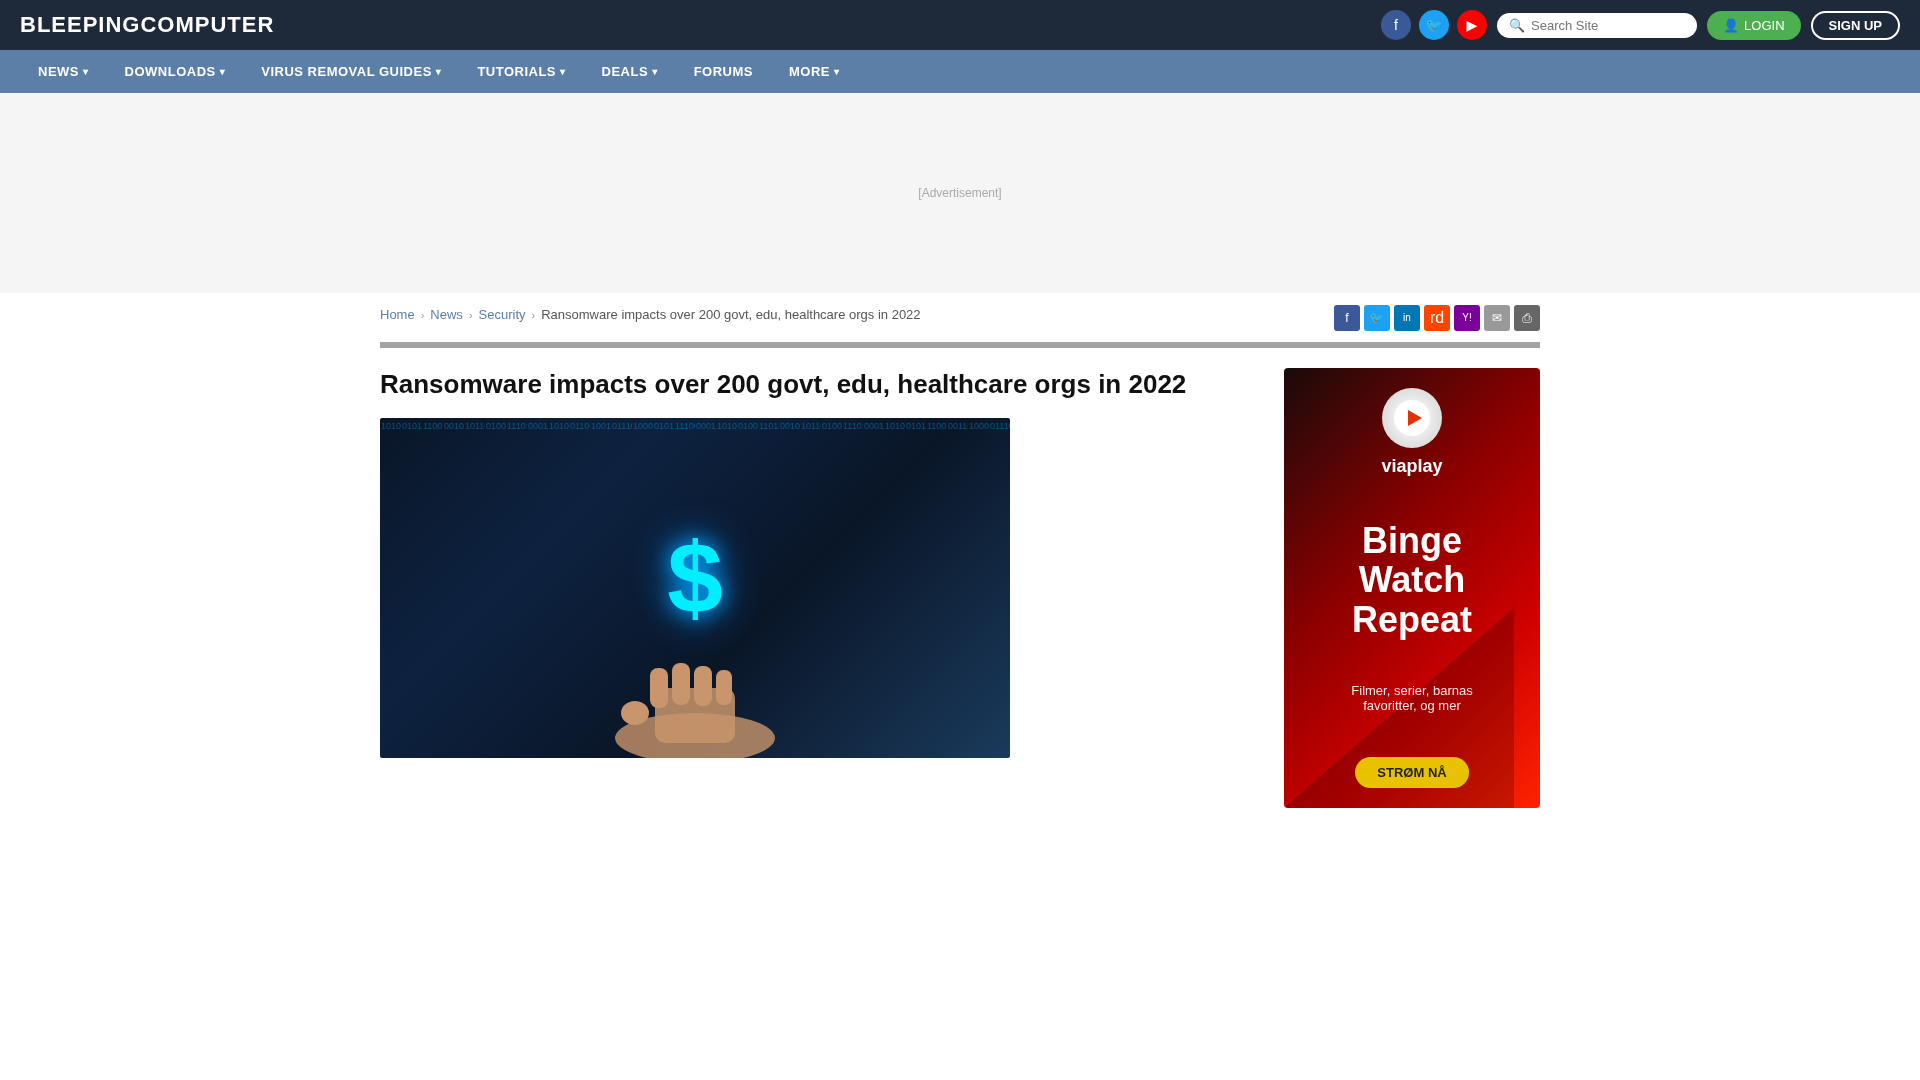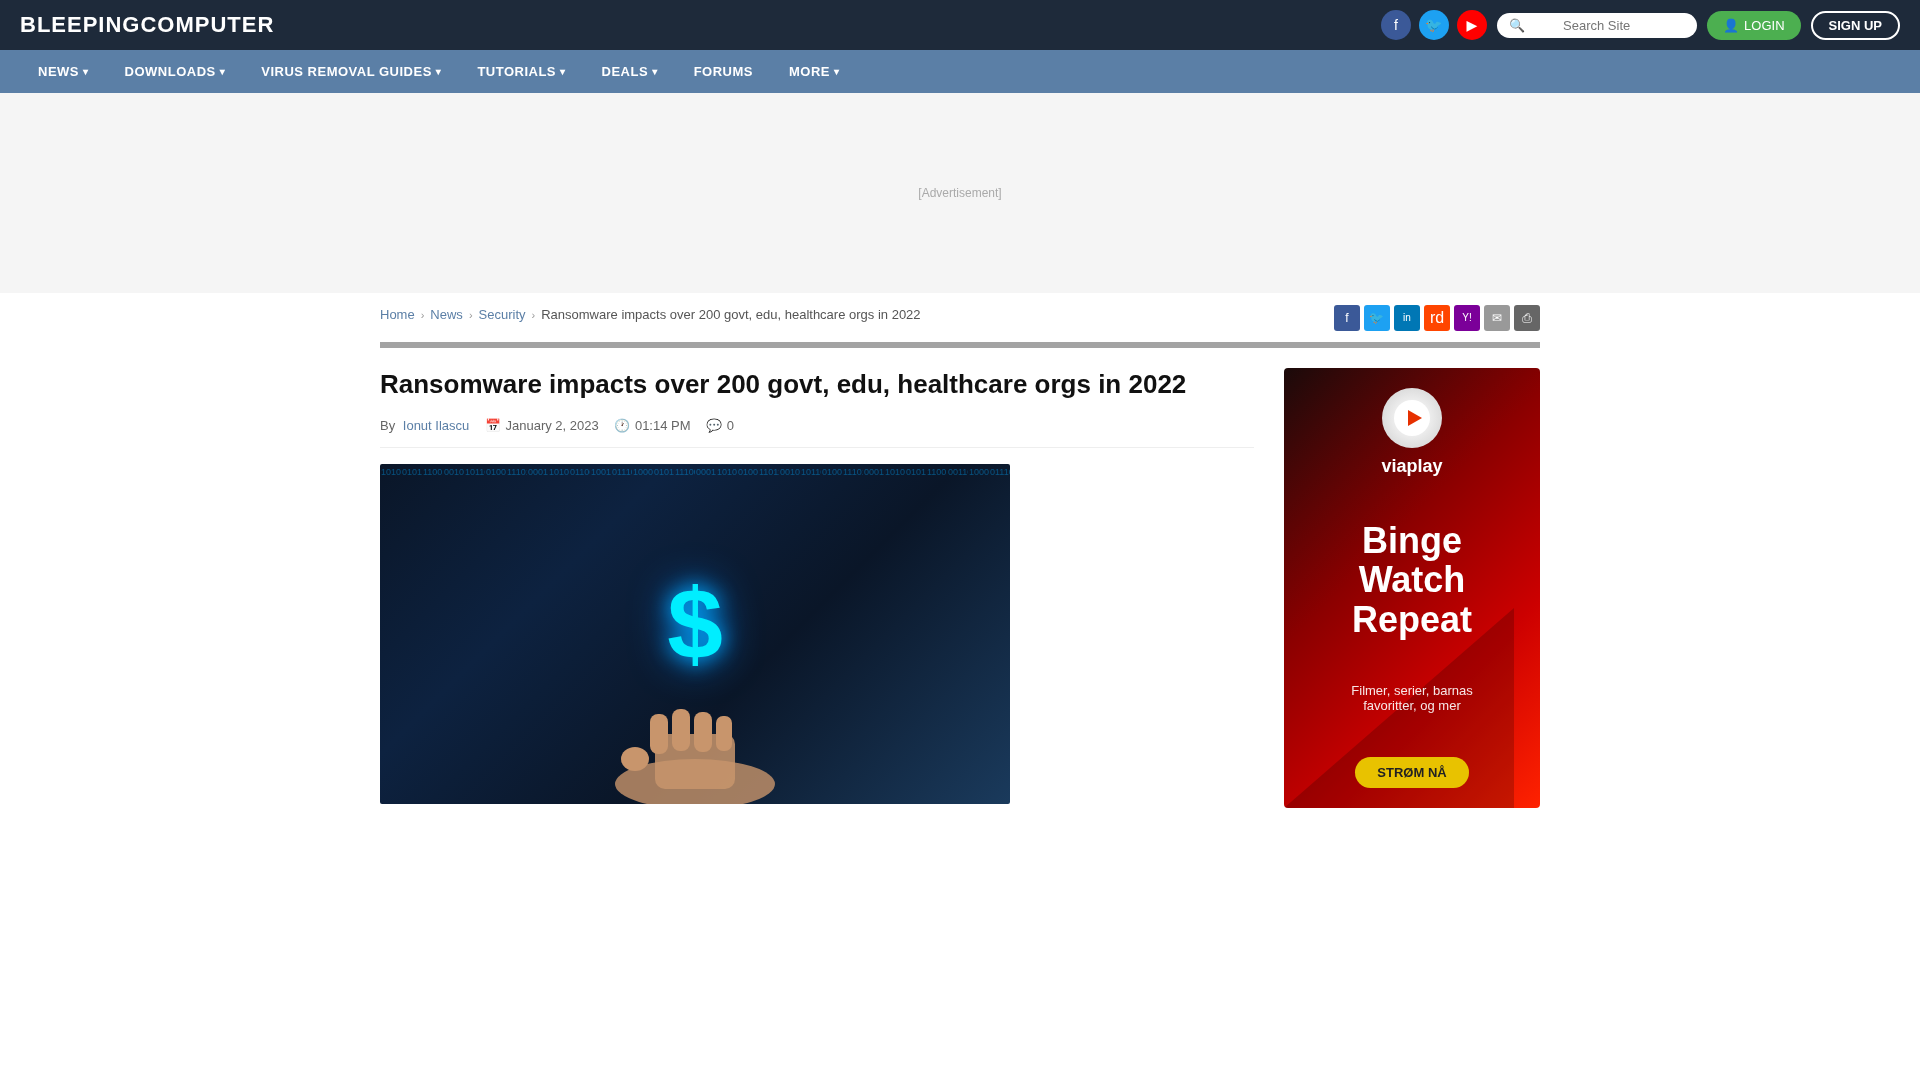--- a/index.html
+++ b/index.html
@@ -51,21 +51,20 @@
       padding: 5px 12px;
       gap: 6px;
       width: 200px;
     }
     .search-bar input {
       border: none;
       outline: none;
       font-size: 13px;
       width: 100%;
       color: #555;
-      margin-left: 32px;
     }
     .search-icon-char { color: #888; font-size: 13px; }
     .btn-login {
       background: #4caf50;
       color: #fff;
       border: none;
       border-radius: 20px;
       padding: 7px 16px;
       cursor: pointer;
       font-size: 13px;
@@ -437,38 +436,20 @@
       <div class="share-btn share-em">✉</div>
       <div class="share-btn share-pr">⎙</div>
     </div>
   </div>
 
   <div class="main-layout">
 
     <div class="article-column">
       <h1 class="article-title">Ransomware impacts over 200 govt, edu, healthcare orgs in 2022</h1>
 
-      <div class="article-meta">
-        <span>
-          <span>By</span>
-          <a href="#" class="author-link" style="margin-left:4px;">Ionut Ilascu</a>
-        </span>
-        <div class="meta-item">
-          <span class="meta-icon">📅</span>
-          <span>January 2, 2023</span>
-        </div>
-        <div class="meta-item">
-          <span class="meta-icon">🕐</span>
-          <span>01:14 PM</span>
-        </div>
-        <div class="meta-item">
-          <span class="comment-icon">💬</span>
-          <span>0</span>
-        </div>
-      </div>
 
       <div class="hero-image">
         <div class="hero-image-content">
 
           <div class="binary-overlay">
             <div class="binary-col">1010110010110100101101001011010010110100101101001</div>
             <div class="binary-col">0101001010010100101001010010100101001010010100101</div>
             <div class="binary-col">1100101100101100101100101100101100101100101100101</div>
             <div class="binary-col">0010010010010010010010010010010010010010010010010</div>
             <div class="binary-col">1011010110101101011010110101101011010110101101011</div>

